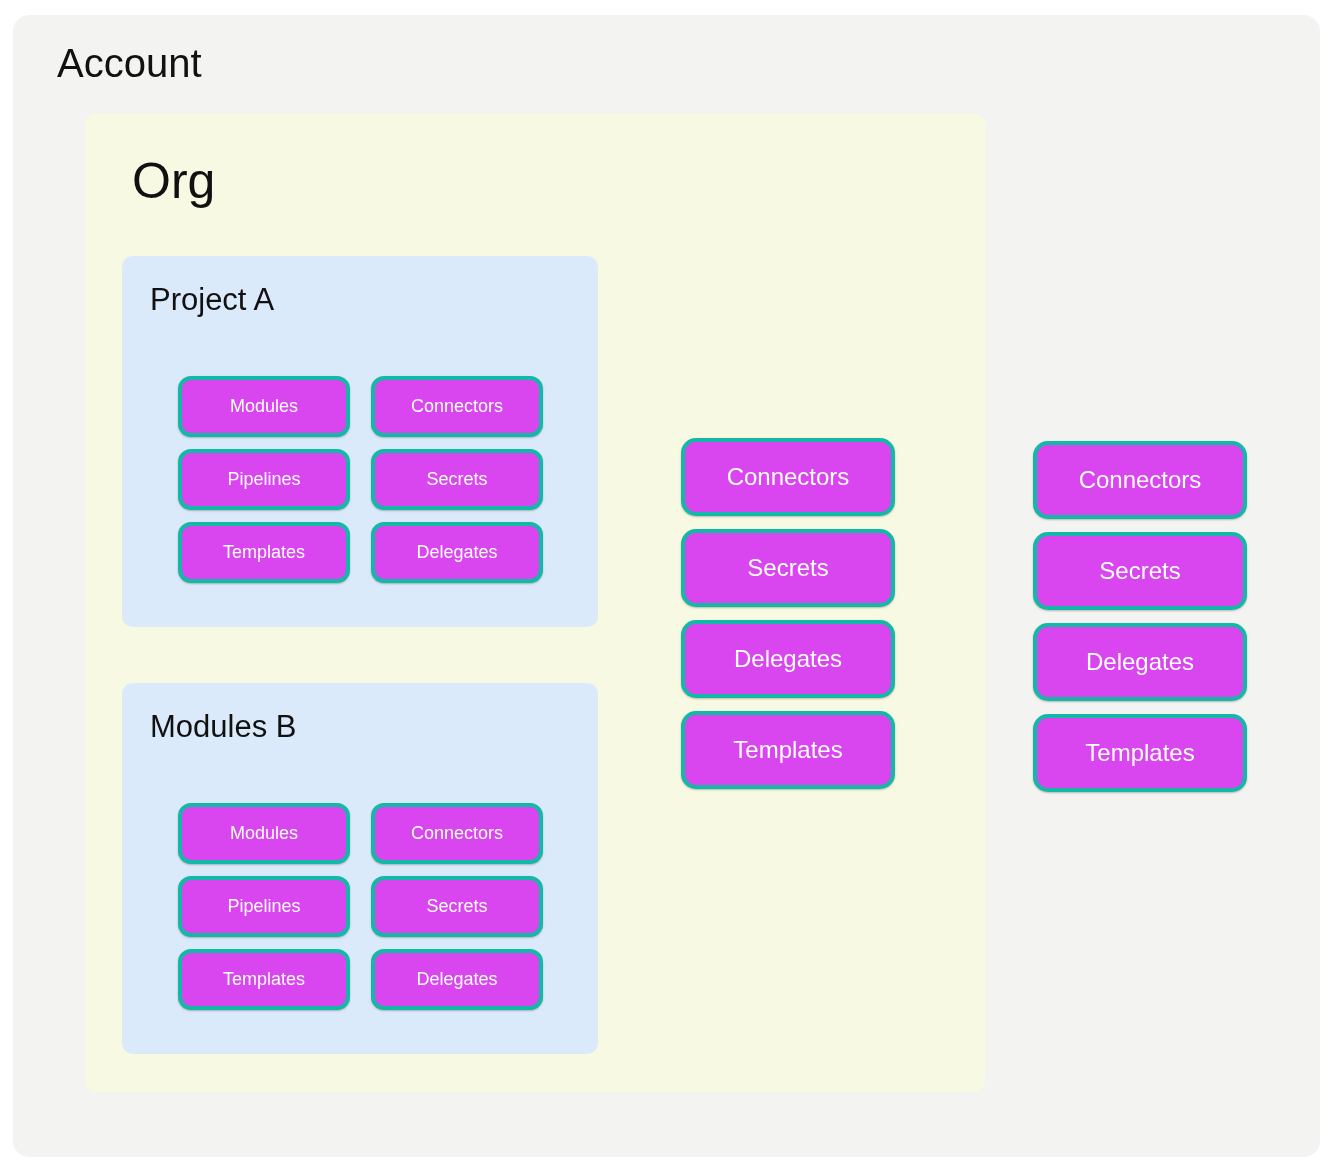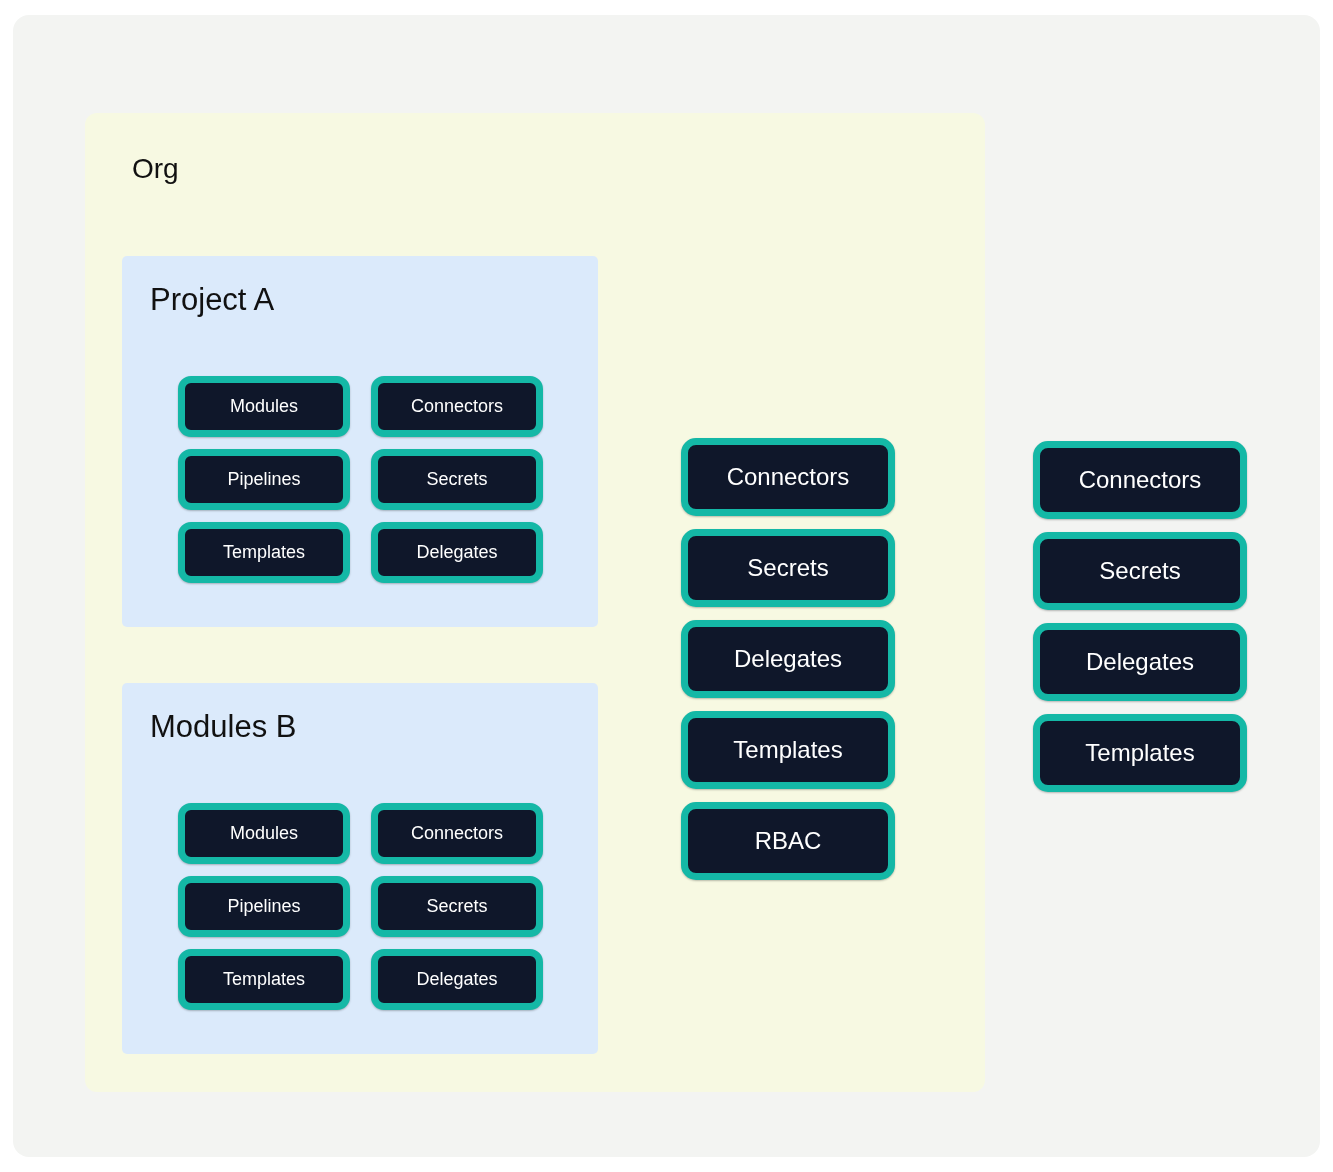--- a/index.html
+++ b/index.html
@@ -40,32 +40,32 @@
     top: 98px;
     width: 900px;
     height: 979px;
     background: #f7f9e2;
     border-radius: 12px;
   }
   .org-title {
     position: absolute;
     left: 47px;
     top: 40px;
-    font-size: 28px;
+    font-size: 50px;
     line-height: 1.15;
     color: #111111;
   }
   
   .project {
     position: absolute;
     left: 37px;
     width: 476px;
     height: 371px;
     background: #dbeafb;
-    border-radius: 5px;
+    border-radius: 11px;
   }
   .project-a { top: 143px; }
   .project-b { top: 570px; }
   .project-title {
     position: absolute;
     left: 28px;
     top: 26px;
     font-size: 31px;
     line-height: 1.15;
     color: #111111;
@@ -76,22 +76,22 @@
     top: 120px;
     display: grid;
     grid-template-columns: 172px 172px;
     grid-auto-rows: 61px;
     column-gap: 21px;
     row-gap: 12px;
   }
   
   .pill {
     box-sizing: border-box;
-    background: #0f172a;
-    border: 7px solid #14b8a6;
+    background: #d946ef;
+    border: 4px solid #14b8a6;
     border-radius: 13px;
     color: #ffffff;
     display: flex;
     align-items: center;
     justify-content: center;
     box-shadow: 0 1px 2px rgba(0,0,0,0.25);
   }
   .pill-sm { font-size: 18px; }
   .pill-lg {
     width: 214px;
@@ -117,20 +117,21 @@
     flex-direction: column;
     gap: 13px;
   }
 </style>
 </head>
 <body>
 
 <div class="canvas">
 
   <div class="account">
+    <div class="account-title">Account</div>
 
     <div class="org">
       <div class="org-title">Org</div>
 
       <div class="project project-a">
         <div class="project-title">Project A</div>
         <div class="project-grid">
           <div class="pill pill-sm">Modules</div>
           <div class="pill pill-sm">Connectors</div>
           <div class="pill pill-sm">Pipelines</div>
@@ -150,21 +151,20 @@
           <div class="pill pill-sm">Templates</div>
           <div class="pill pill-sm">Delegates</div>
         </div>
       </div>
 
       <div class="org-pills">
         <div class="pill pill-lg">Connectors</div>
         <div class="pill pill-lg">Secrets</div>
         <div class="pill pill-lg">Delegates</div>
         <div class="pill pill-lg">Templates</div>
-        <div class="pill pill-lg">RBAC</div>
       </div>
     </div>
 
     <div class="account-pills">
       <div class="pill pill-lg">Connectors</div>
       <div class="pill pill-lg">Secrets</div>
       <div class="pill pill-lg">Delegates</div>
       <div class="pill pill-lg">Templates</div>
     </div>
   </div>

